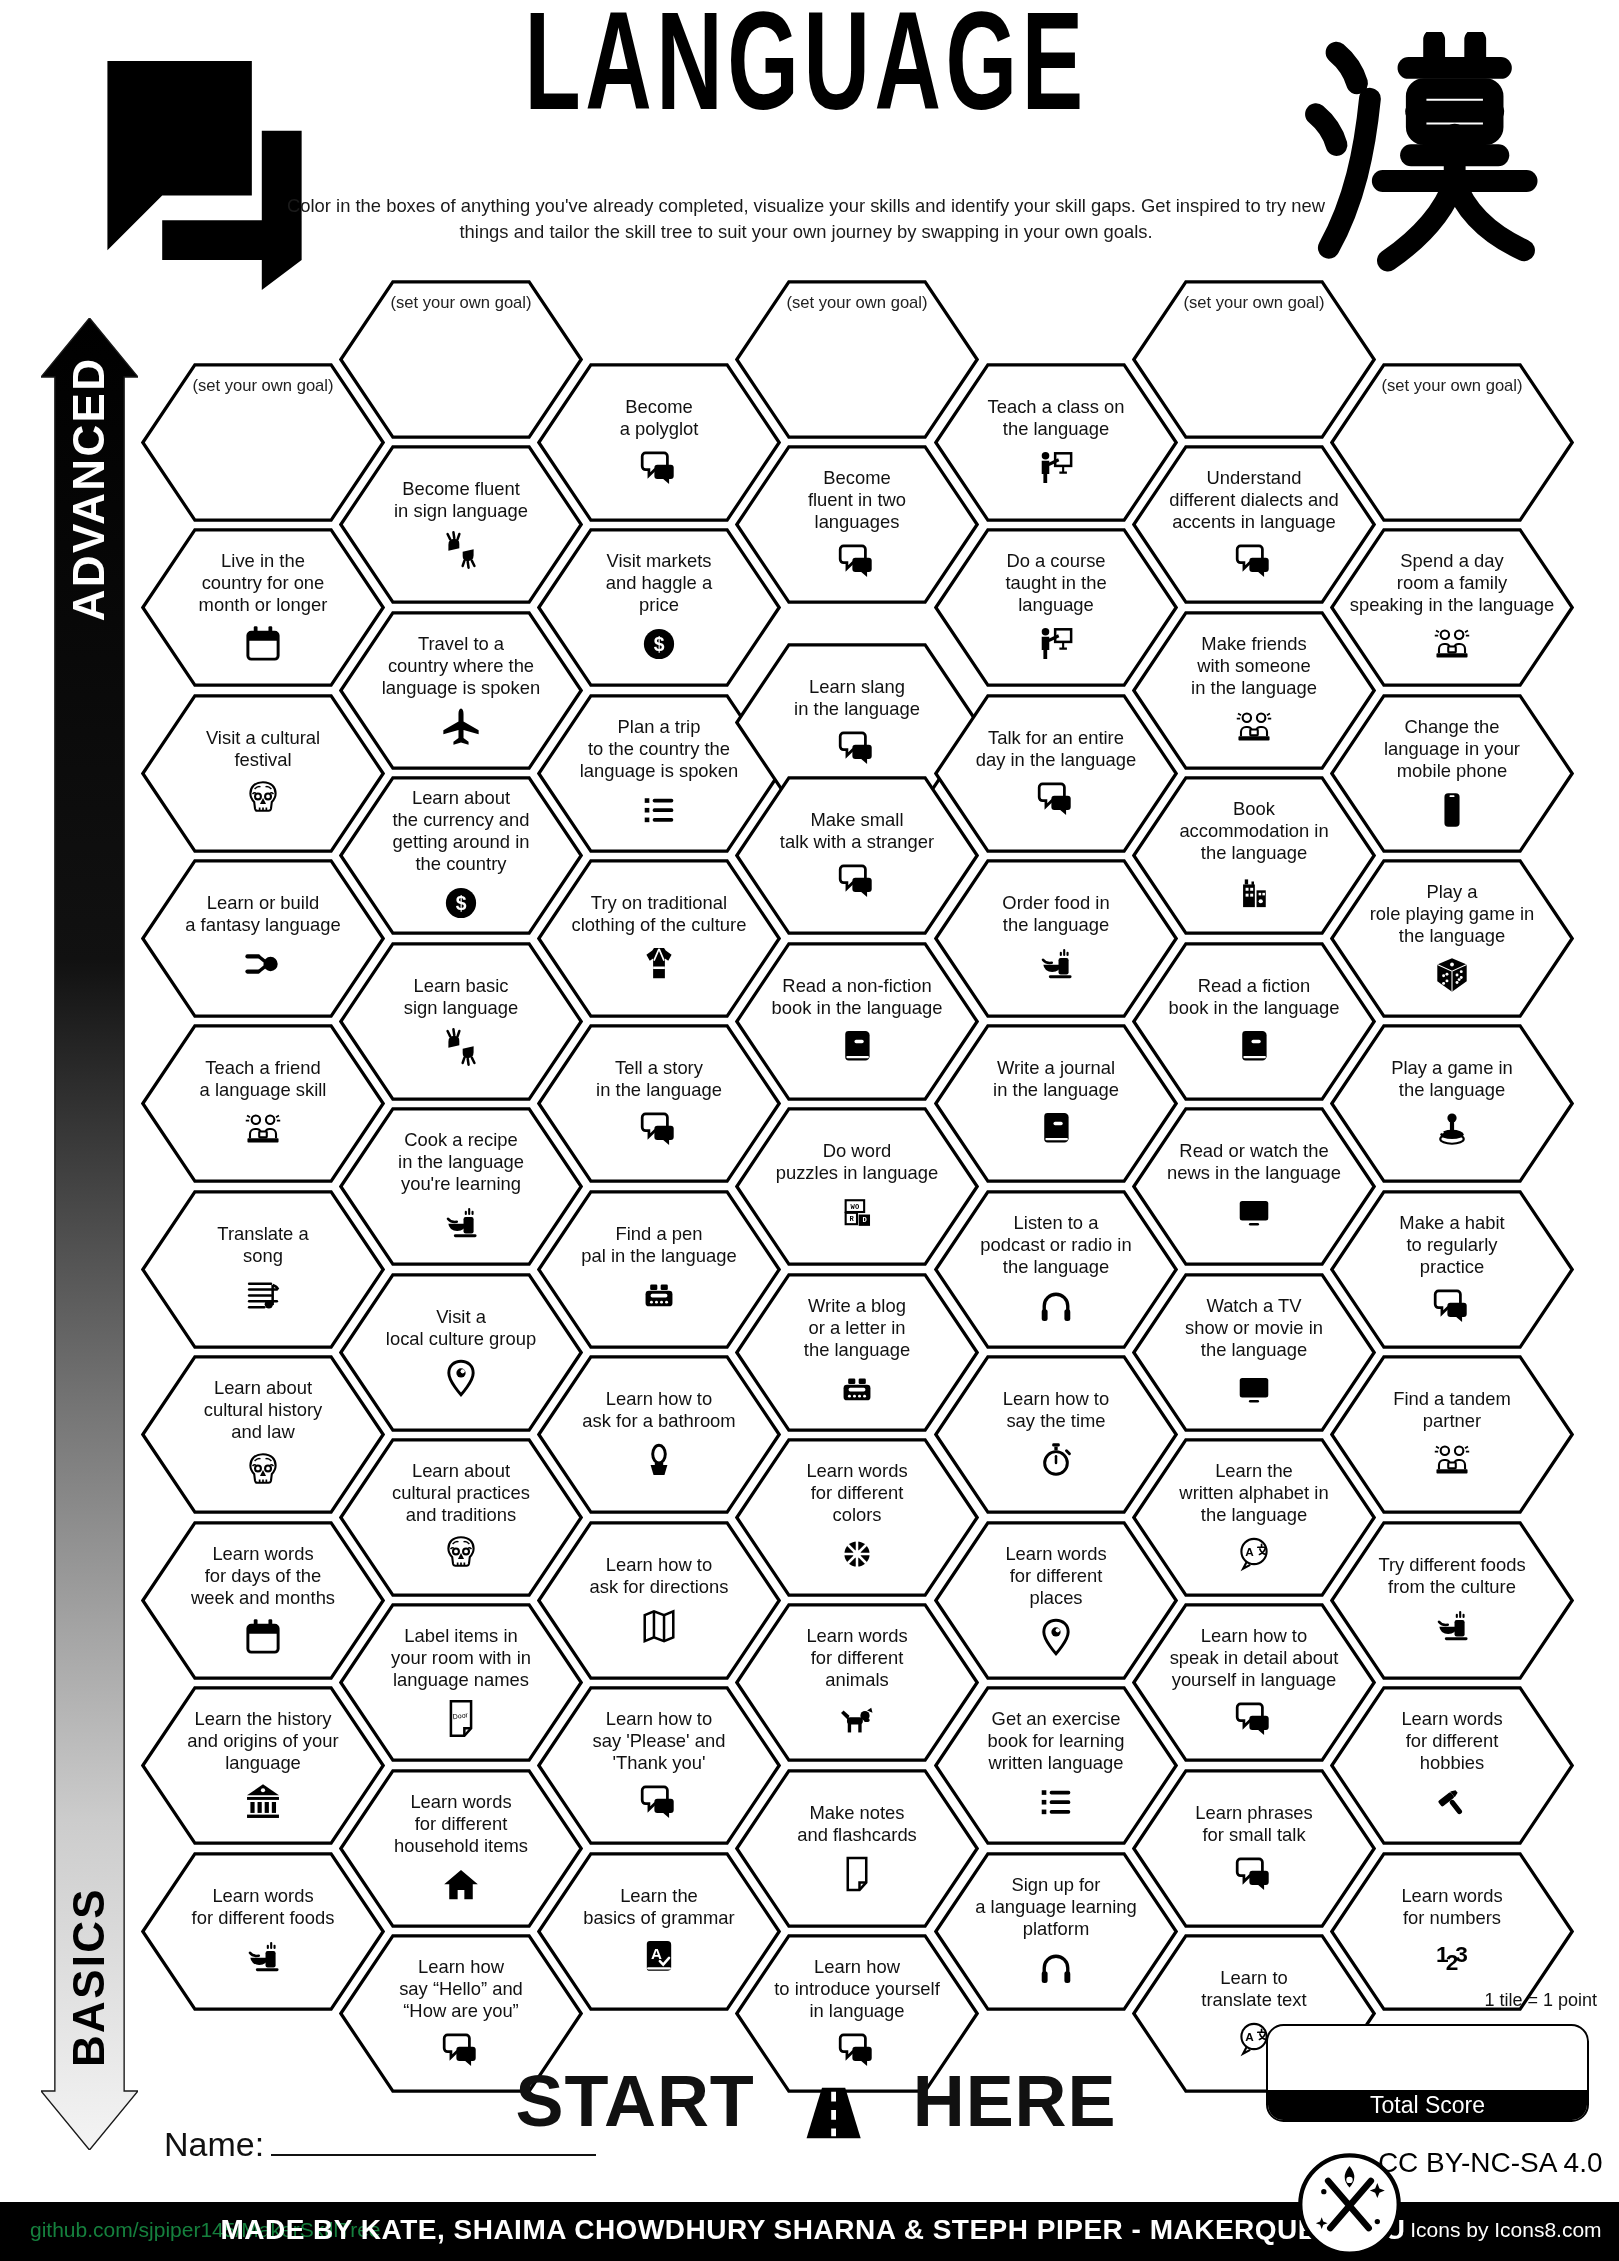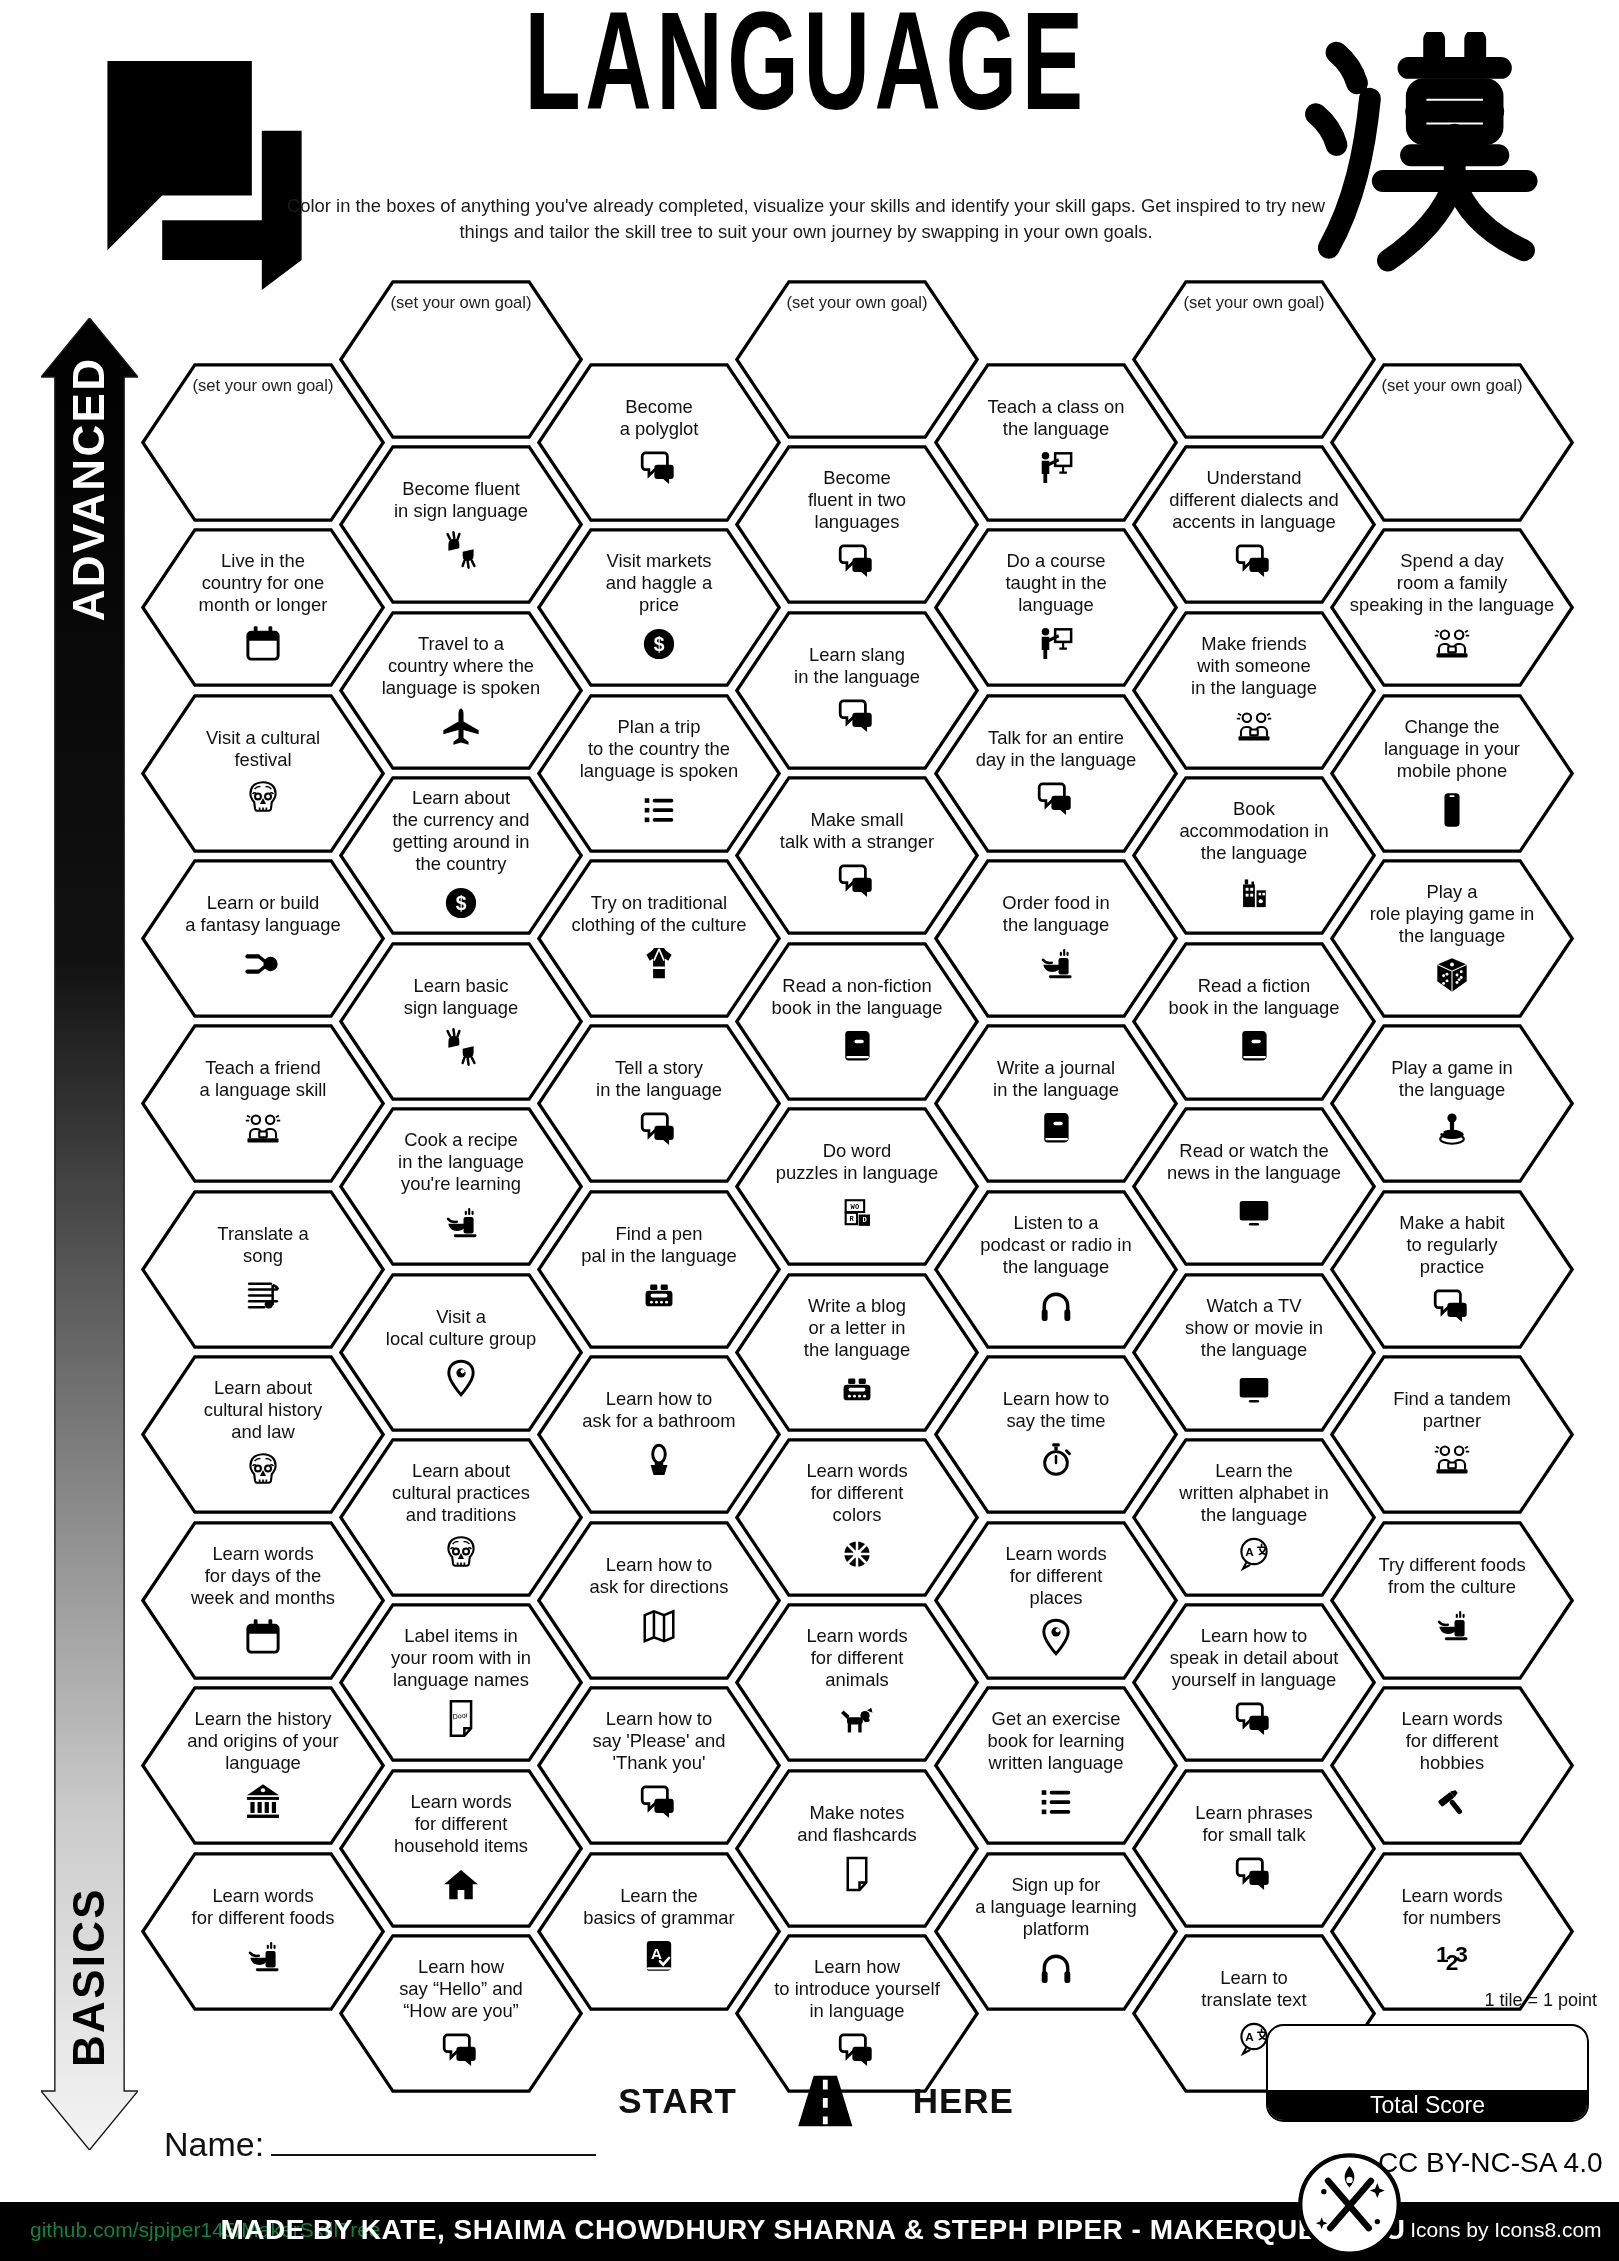--- a/index.html
+++ b/index.html
@@ -30,21 +30,21 @@
   .hex .bg{position:absolute;inset:0;width:100%;height:100%;}
   .hex-content{position:absolute;inset:0;display:flex;flex-direction:column;align-items:center;
          justify-content:center;gap:6.5px;padding:8.3px 16.6px;box-sizing:border-box;text-align:center;}
   .hex-label{font-size:18.4px;line-height:1.2;white-space:pre-line;color:#111;}
   .hex-icon{width:42px;height:42px;flex:none;}
   .hex.goal .hex-content{justify-content:flex-start;padding-top:13px;}
   .hex.goal .hex-label{font-size:16.6px;color:#222;}
 
   
   .start-here{position:absolute;left:816px;top:2101px;transform:translate(-50%,-50%);
-         display:flex;align-items:center;gap:35px;font-size:35px;font-weight:700;letter-spacing:0.9px;}
+         display:flex;align-items:flex-end;gap:26px;font-size:72px;font-weight:700;letter-spacing:0.9px;}
   .start-road{width:106px;height:58px;}
   .name-row{position:absolute;left:164px;top:2125px;font-size:34px;color:#111;display:flex;align-items:baseline;}
   .name-line{display:inline-block;width:325px;border-bottom:2.3px solid #111;height:22px;margin-left:6.5px;}
   .tile-note{position:absolute;left:1376px;top:1990px;width:221px;text-align:right;font-size:18px;}
   .score-box{position:absolute;left:1266px;top:2024px;width:323px;height:98px;border:2.8px solid #000;
          border-radius:17.5px;background:#fff;overflow:hidden;box-sizing:border-box;}
   .score-bar{position:absolute;left:0;right:0;bottom:0;height:30px;background:#000;color:#fff;
          display:flex;align-items:center;justify-content:center;font-size:23px;}
 
   
@@ -791,21 +791,21 @@
     <div class="hex-content">
       <div class="hex-label">Become
 fluent in two
 languages</div>
       <svg class="hex-icon" viewBox="0 0 100 100">
             <use href="#i-chat"></use>
           </svg>
     </div>
   </div>
 
-  <div class="hex" style="left: 735px; top: 611px;">
+  <div class="hex" style="left: 735px; top: 643px;">
     <svg class="bg" viewBox="0 0 530 345" preserveAspectRatio="none">
       <polygon points="4,172.5 117,4 413,4 526,172.5 413,341 117,341" fill="#fff" stroke="#000" stroke-width="7"></polygon>
     </svg>
     <div class="hex-content">
       <div class="hex-label">Learn slang
 in the language</div>
       <svg class="hex-icon" viewBox="0 0 100 100">
             <use href="#i-chat"></use>
           </svg>
     </div>

